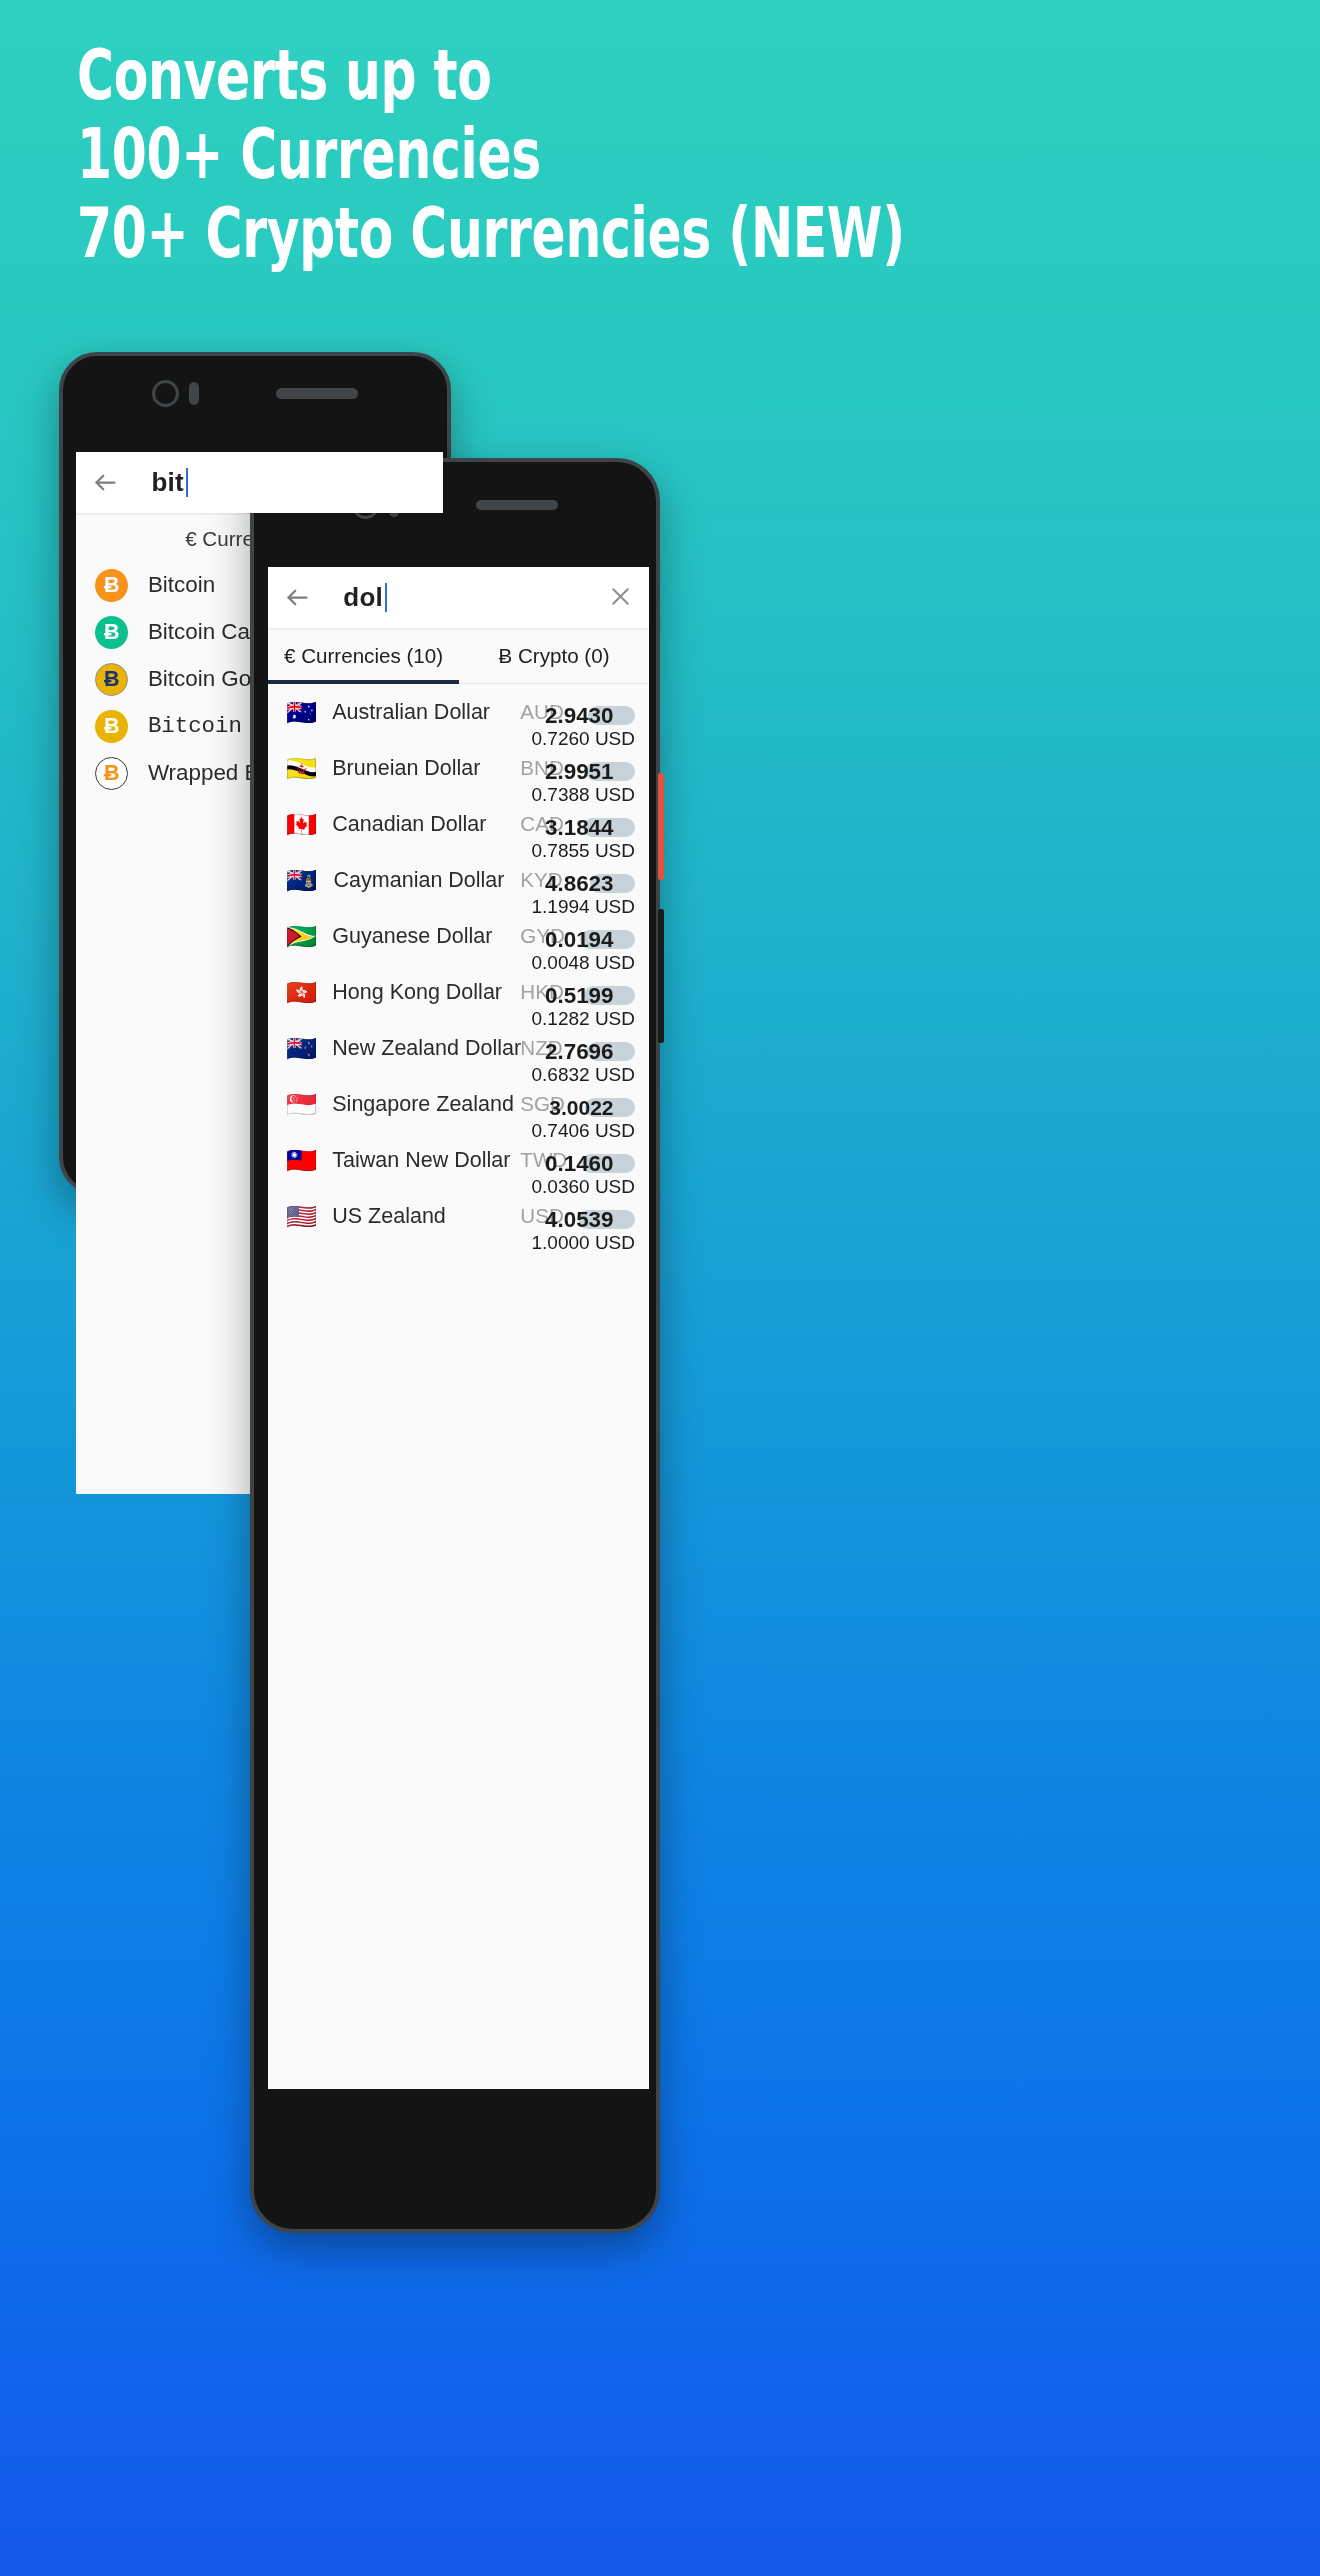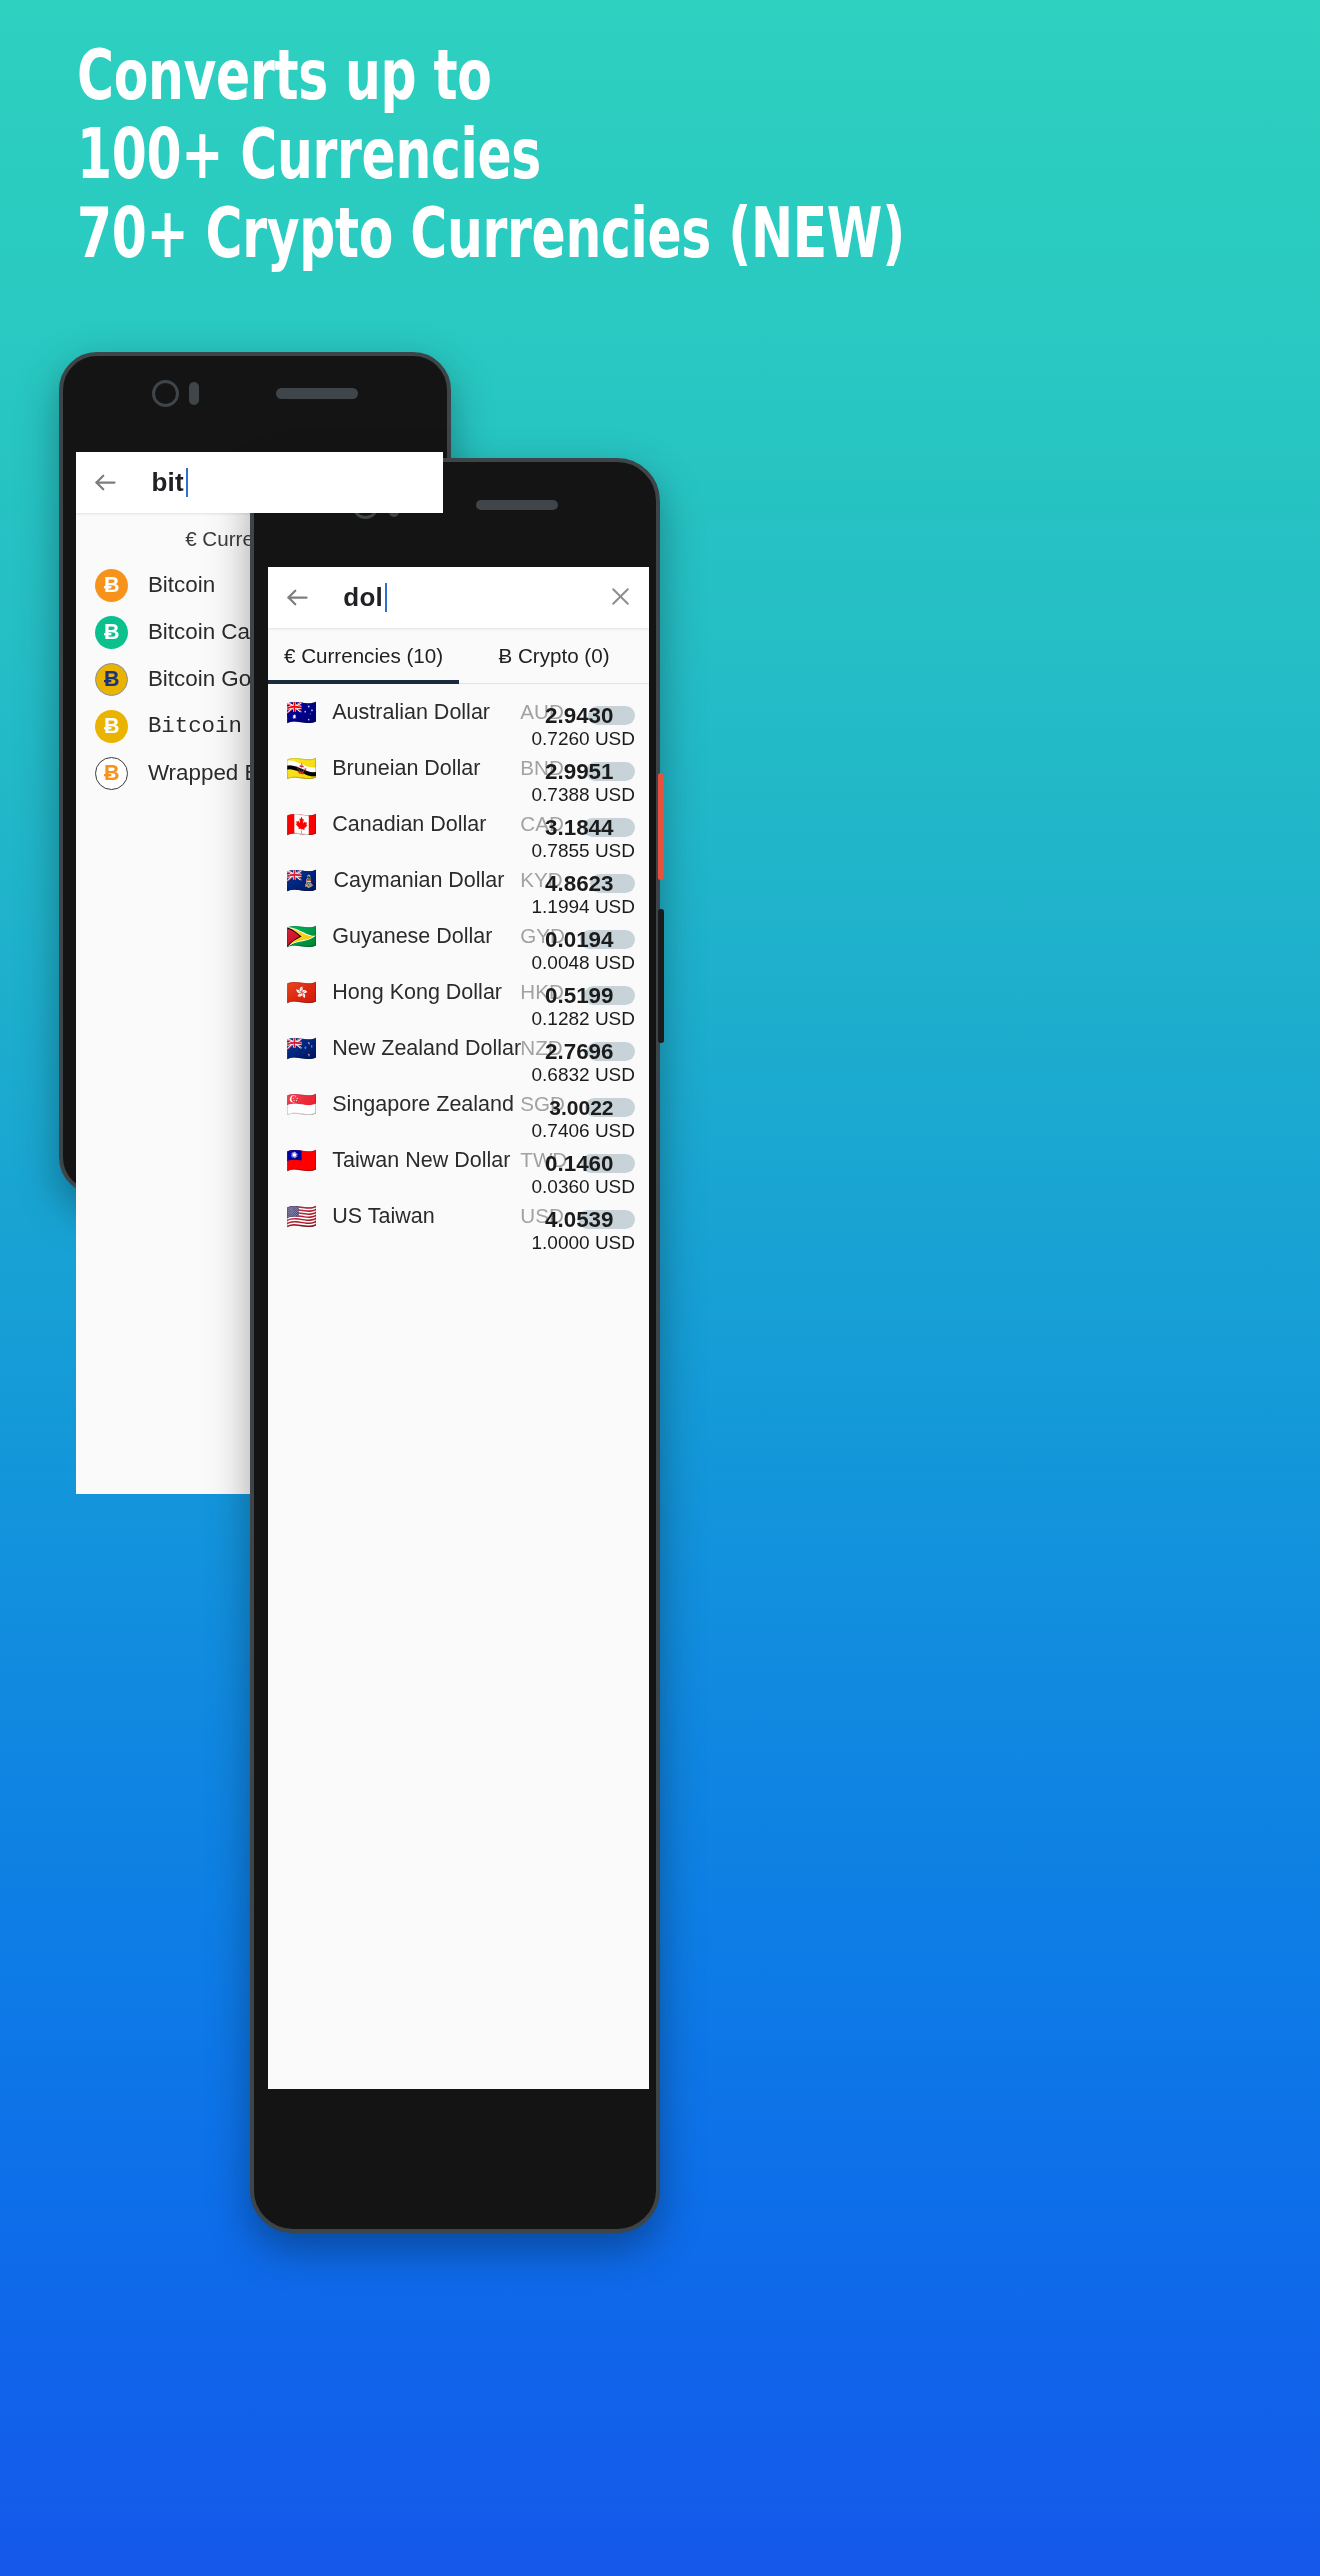--- a/index.html
+++ b/index.html
@@ -319,21 +319,21 @@
         <span class="ccode" style="position:absolute; left:252px; font-size:20.6px;">TWD</span>
         <span class="cvals">
           <span class="pill" style="right:0; top:3.6px; width:54px; height:19px;"></span>
           <div class="cval-main" style="font-size:22.4px; line-height:25px; padding-right:21.5px;">0.1460</div>
           <div class="cval-sub" style="font-size:19px; line-height:21.5px;">0.0360 USD</div>
         </span>
       </div>
 
       <div class="crow" style="height:56px; padding:0 14.3px;">
         <span class="flag" style="width:39px; font-size:25px;">🇺🇸</span>
-        <span class="cname" style="margin-left:10.7px; font-size:21.5px;">US Taiwan</span>
+        <span class="cname" style="margin-left:10.7px; font-size:21.5px;">US Zealand</span>
         <span class="ccode" style="position:absolute; left:252px; font-size:20.6px;">USD</span>
         <span class="cvals">
           <span class="pill" style="right:0; top:3.6px; width:57px; height:19px;"></span>
           <div class="cval-main" style="font-size:22.4px; line-height:25px; padding-right:21.5px;">4.0539</div>
           <div class="cval-sub" style="font-size:19px; line-height:21.5px;">1.0000 USD</div>
         </span>
       </div>
 
     </div>
   </div>

